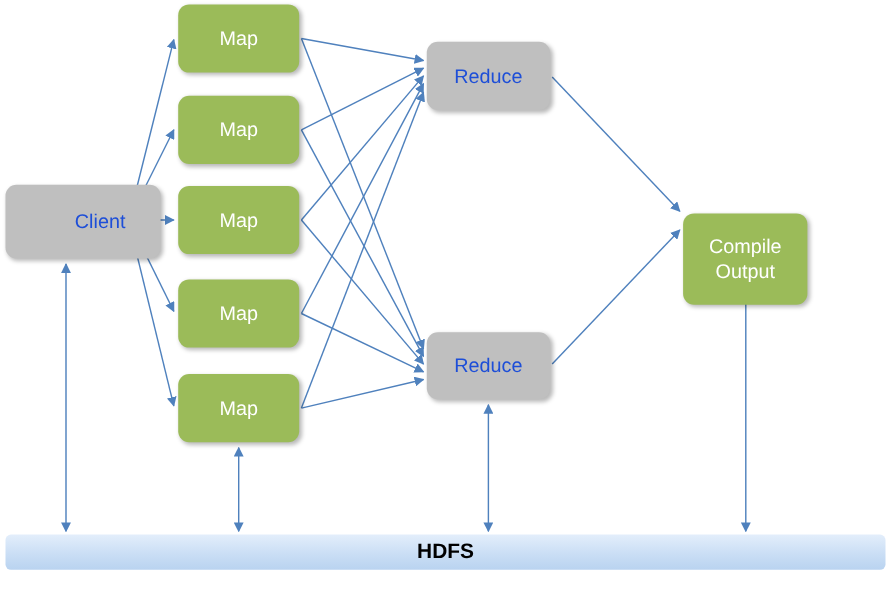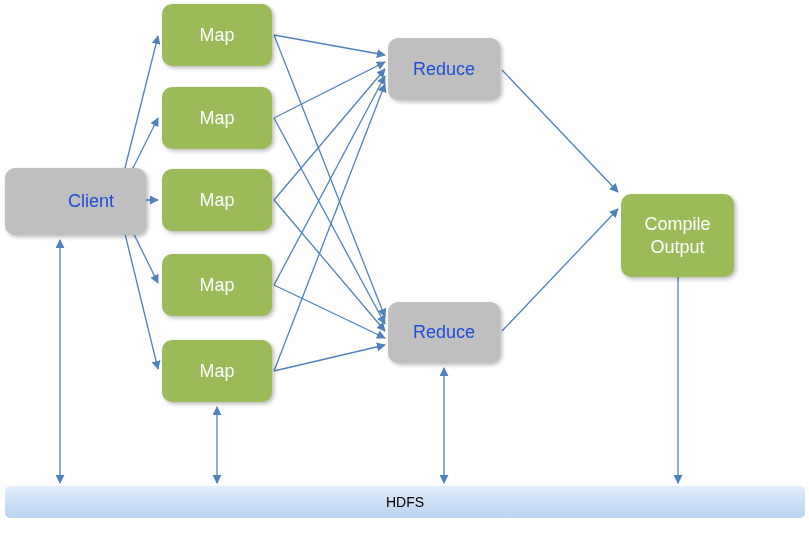--- a/index.html
+++ b/index.html
@@ -23,21 +23,21 @@
   }
   .node.green{background:#9bbb59;color:#ffffff;}
   .node.gray{background:#bfbfbf;color:#1d4ed8;}
   .hdfs-bar{
     position:absolute;
     z-index:2;
     left:5px;top:486px;width:800px;height:32px;
     border-radius:5px;
     background:linear-gradient(180deg,#e3eefb 0%,#cadef5 55%,#b9d3f0 100%);
     display:flex;align-items:center;justify-content:center;
-    font-size:14px;font-weight:normal;color:#000000;
+    font-size:19px;font-weight:bold;color:#000000;
   }
   .node span, .hdfs-bar span{padding:0 4px;}
 </style>
 </head>
 <body>
 
 <div class="stage">
 
   <svg class="arrows" width="809" height="536" viewBox="0 0 809 536" xmlns="http://www.w3.org/2000/svg">
     <defs>

